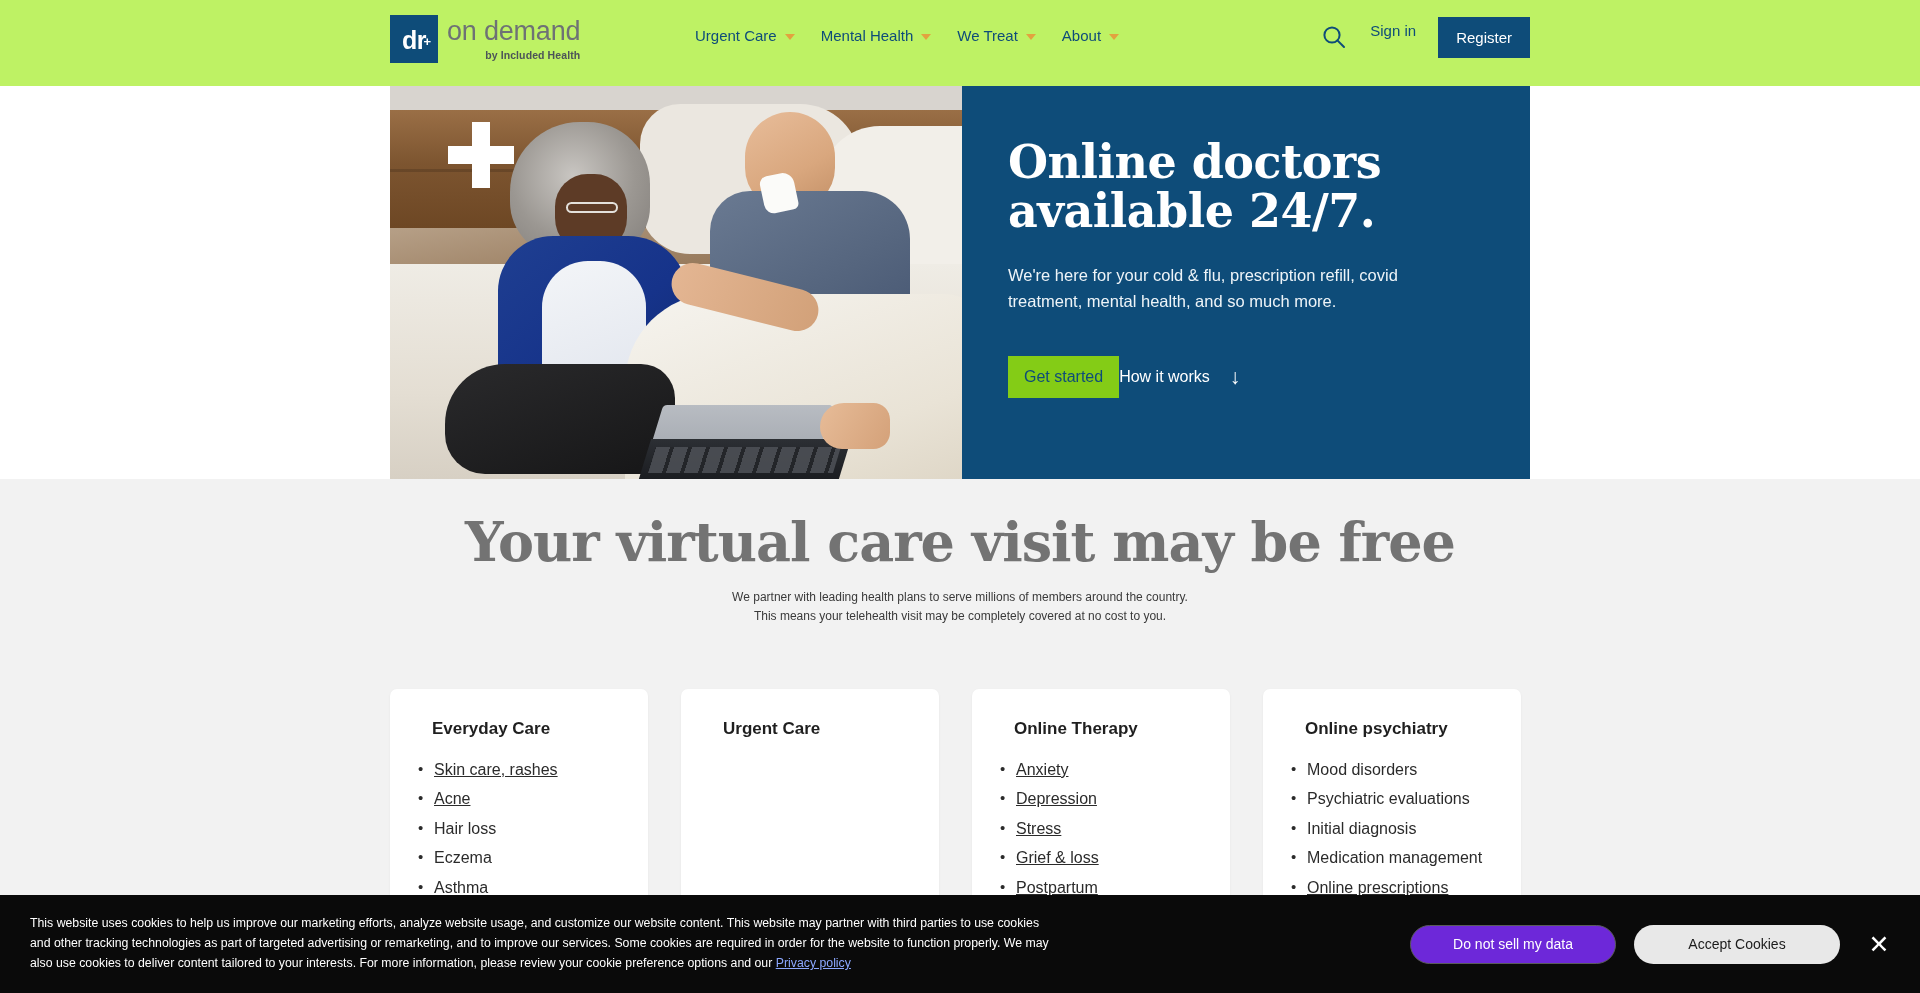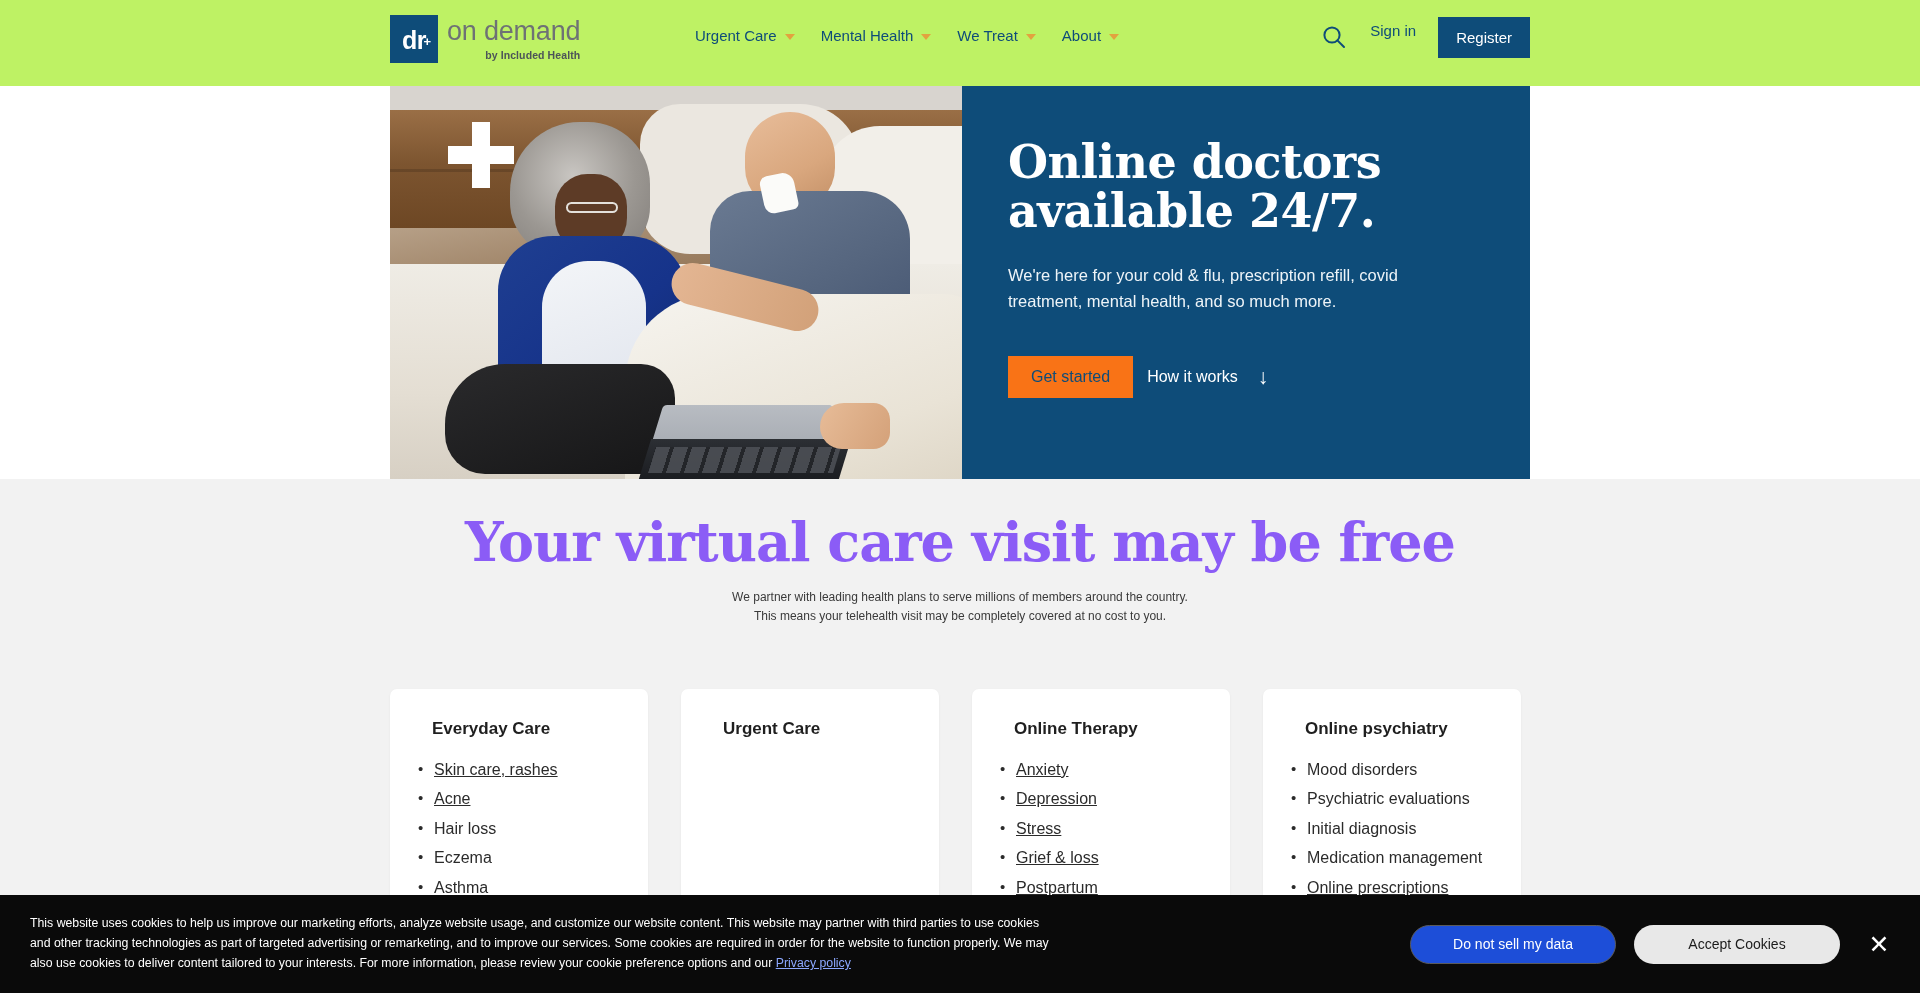--- a/index.html
+++ b/index.html
@@ -160,38 +160,38 @@
   .hero-title {
     font-family: "DejaVu Serif", serif;
     font-size: 46px; line-height: 1.06; font-weight: bold;
     letter-spacing: -0.5px; margin-bottom: 26px; max-width: 430px;
   }
   .hero-sub {
     font-size: 16.5px; line-height: 1.58; max-width: 420px; color: #eef4f8;
   }
   .hero-cta { display: flex; align-items: center; margin-top: 42px; }
   .btn-get-started {
-    background: #f97316; color: #0E4C79; font-size: 16px;
-    padding: 12px 23px; border: none; cursor: pointer;
+    background: #84cc16; color: #0E4C79; font-size: 16px;
+    padding: 12px 16px; border: none; cursor: pointer;
   }
   .link-how {
-    color: #ffffff; font-size: 16px; margin-left: 14px; cursor: pointer;
+    color: #ffffff; font-size: 16px; cursor: pointer;
     display:flex; align-items:center; gap: 20px;
   }
   .arrow-down { font-size: 21px; line-height: 1; }
 
   
   .section2 {
     position: absolute; top: 479px; left: 0; width: 1920px; height: 514px;
     background: #F2F2F2;
   }
   .s2-title {
     text-align: center; margin-top: 31px;
     font-family: "DejaVu Serif", serif; font-weight: bold;
-    font-size: 54px; color: #8b5cf6; letter-spacing: -1px;
+    font-size: 54px; color: #737373; letter-spacing: -1px;
   }
   .s2-sub {
     text-align: center; margin-top: 14px;
     font-size: 12px; line-height: 1.62; color: #3A3A3A;
   }
   .cards {
     position: absolute; left: 390px; top: 210px;
     width: 1140px; display: flex; gap: 33px;
   }
   .card {
@@ -226,21 +226,21 @@
   .cookie-text a {
     color: #8CA8FF; text-decoration: underline; cursor: pointer;
   }
   .cookie-actions {
     margin-left: auto; display: flex; align-items: center; gap: 18px;
   }
   .btn-pill {
     border-radius: 28px; font-size: 14px; cursor: pointer; border: 1px solid transparent;
     height: 39px; display: flex; align-items: center; justify-content: center;
   }
-  .btn-deny { background: #1d4ed8; color: #FFFFFF; width: 206px; border-color:#5b5b5b; }
+  .btn-deny { background: #6d28d9; color: #FFFFFF; width: 206px; border-color:#5b5b5b; }
   .btn-accept { background: #E8E8E8; color: #1B1B1B; width: 206px; }
   .cookie-close {
     color: #ffffff; font-size: 25px; line-height: 1; cursor: pointer;
     margin-left: 6px; width: 30px; text-align:center; font-weight: 300;
   }
 </style>
 </head>
 <body>
 
 <div class="page">

